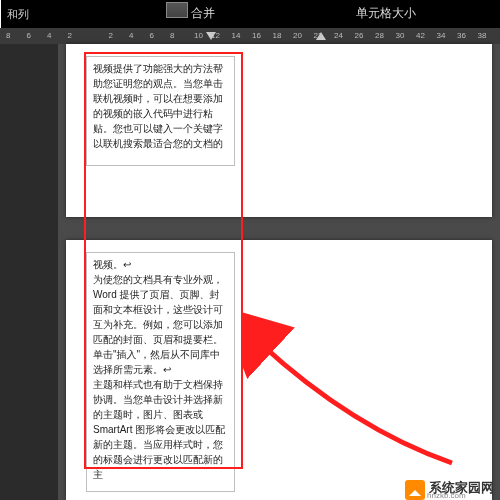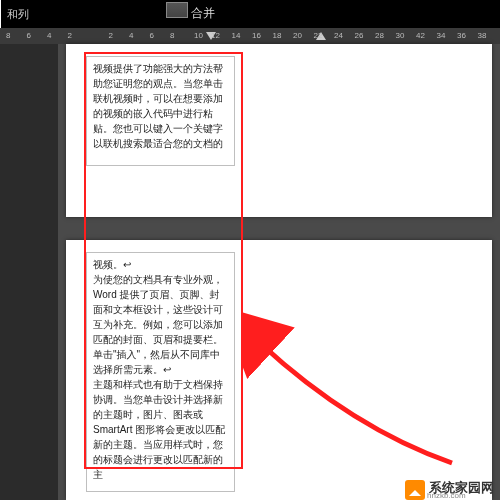--- a/index.html
+++ b/index.html
@@ -38,20 +38,21 @@
 </style>
 </head>
 <body>
 
 <div class="app">
 
   <div class="ribbon">
     <div class="tab">和列</div>
     <div class="merge-icon"></div>
     <div class="merge">合并</div>
+    <div class="cellsize">单元格大小</div>
   </div>
 
   <div class="ruler">
     <span class="indent" style="left:206px">
       <svg width="10" height="16">
           <polygon points="0,4 10,4 5,12" fill="#ccc"></polygon>
         </svg>
     </span>
     <span class="indent" style="left:316px">
       <svg width="10" height="16">

